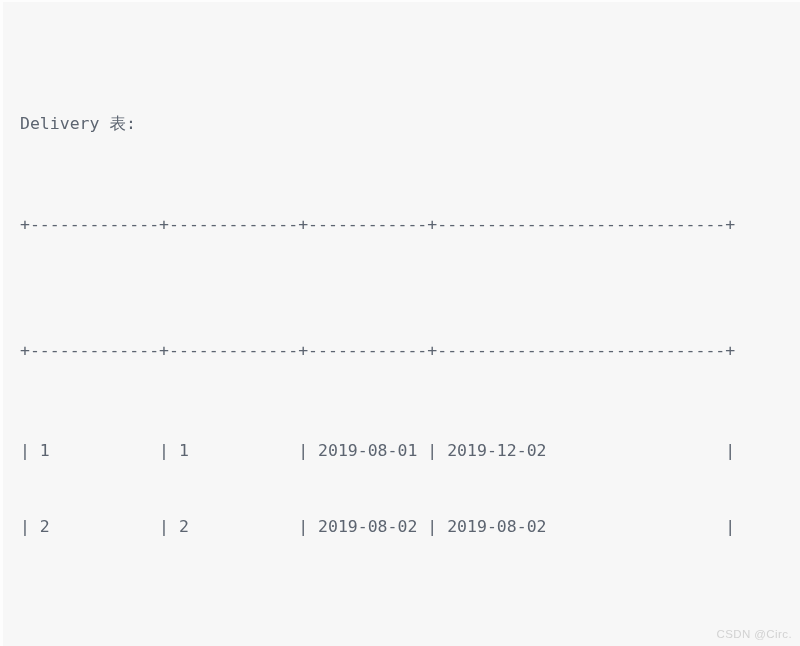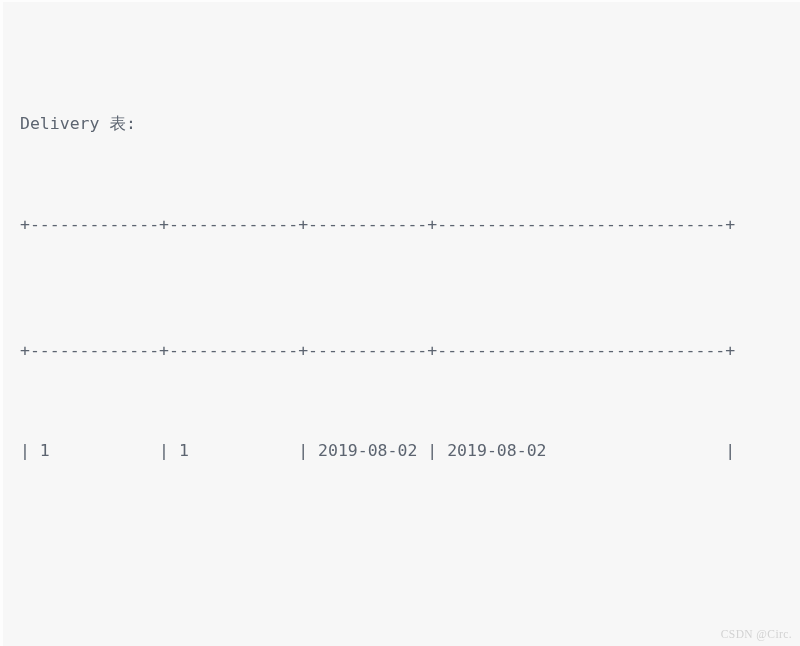--- a/index.html
+++ b/index.html
@@ -56,21 +56,21 @@
   
   .heading {
     font-family: "DejaVu Sans Mono", "Liberation Mono", monospace;
     font-size: 16.5px;
   }
 
   #watermark {
     position: absolute;
     right: 8px;
     bottom: 6px;
-    font-family: Liberation Serif, serif;
+    font-family: Liberation Sans, sans-serif;
     font-size: 11.5px;
     color: #d2d2d2;
     letter-spacing: 0.4px;
     user-select: none;
   }
 </style>
 </head>
 <body>
 
 <div id="page">
@@ -78,21 +78,22 @@
   <div class="code-block">
 
     
     <span class="ln heading">Delivery 表:</span>
 
     <span class="ln mono">+-------------+-------------+------------+-----------------------------+</span>
 
 
     <span class="ln mono">+-------------+-------------+------------+-----------------------------+</span>
 
-    <span class="ln mono">| 1           | 1           | 2019-08-02 | 2019-08-02                  |</span>
+    <span class="ln mono">| 1           | 1           | 2019-08-01 | 2019-12-02                  |</span>
+    <span class="ln mono">| 2           | 2           | 2019-08-02 | 2019-08-02                  |</span>
     
     
     
     
     
 
     
 
     
 

